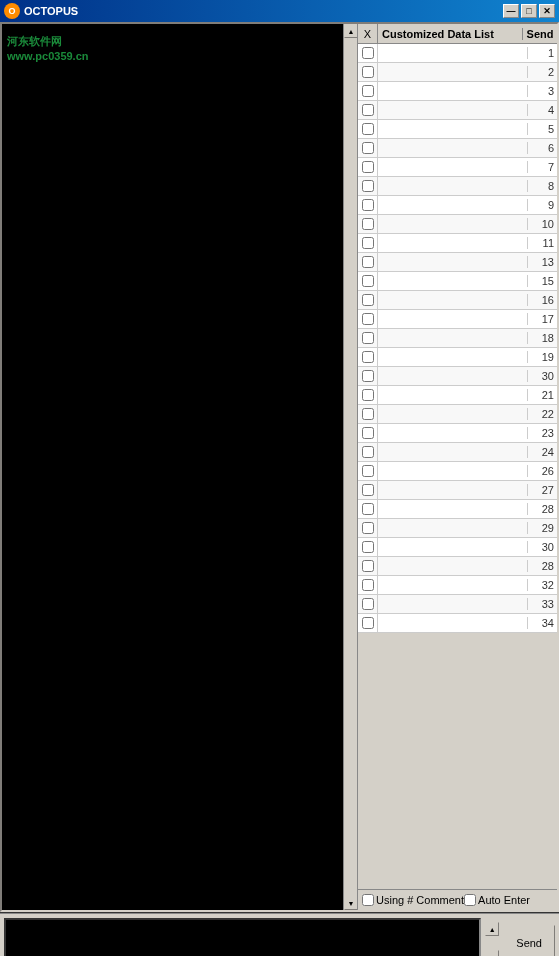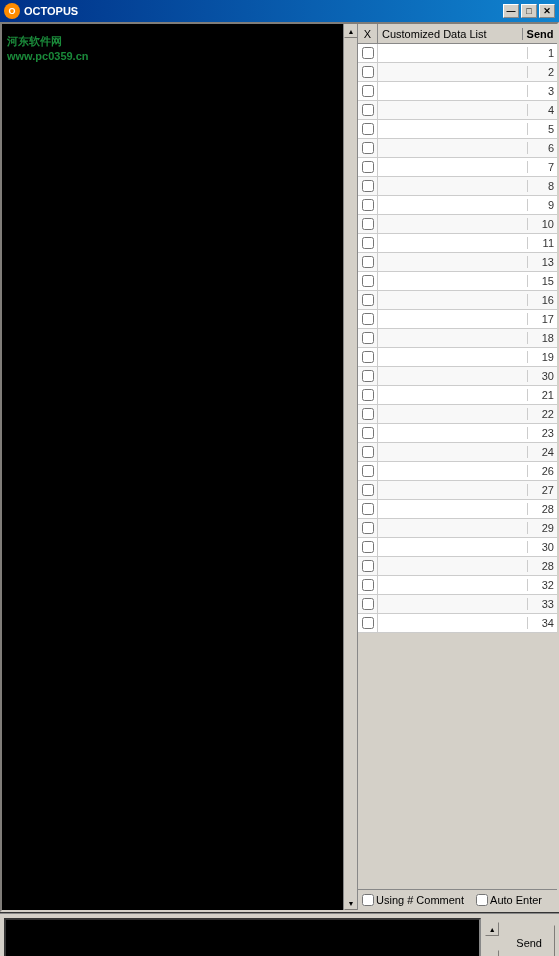--- a/index.html
+++ b/index.html
@@ -62,21 +62,21 @@
       display: flex;
       background: #d4d0c8;
       border-bottom: 1px solid #888;
       height: 20px;
       align-items: center;
     }
     .datalist-header .col-x {
       width: 20px; text-align: center; border-right: 1px solid #888; height: 100%; display: flex; align-items: center; justify-content: center;
     }
     .datalist-header .col-data {
-      flex: 1; padding-left: 4px; font-weight: normal;
+      flex: 1; padding-left: 4px; font-weight: bold;
     }
     .datalist-header .col-send {
       width: 35px; text-align: center; border-left: 1px solid #888; font-weight: bold;
     }
     .datalist-rows {
       flex: 1;
       overflow-y: auto;
       overflow-x: hidden;
     }
     .datalist-row {
@@ -99,21 +99,21 @@
     .row-num {
       width: 30px; text-align: right; padding-right: 3px; border-left: 1px solid #ccc; font-size: 11px; color: #333;
     }
 
     
     .datalist-options {
       padding: 2px 4px;
       background: #d4d0c8;
       border-top: 1px solid #888;
     }
-    .datalist-options-row { display: flex; align-items: center; gap: 12px; margin: 2px 0; }
+    .datalist-options-row { display: flex; align-items: center; gap: 0; margin: 2px 0; }
     .datalist-send-btn {
       background: #d4d0c8; border: 1px outset #d4d0c8; padding: 2px 6px; cursor: pointer; font-size: 11px;
       white-space: nowrap;
     }
 
     
     .bottom-section {
       border-top: 2px groove #888;
       padding: 4px;
     }

